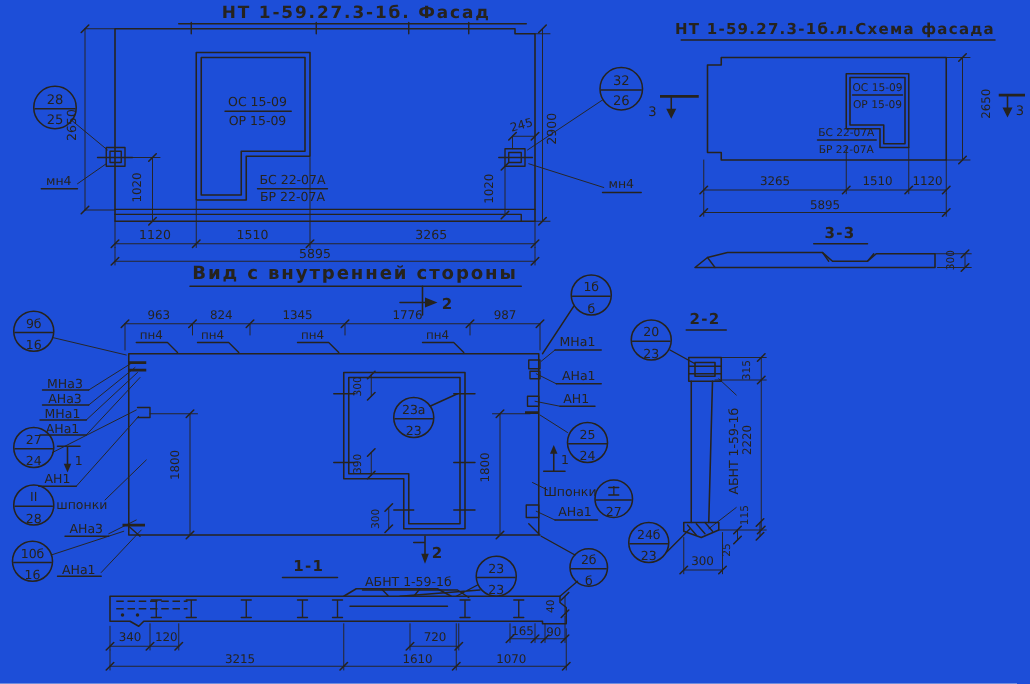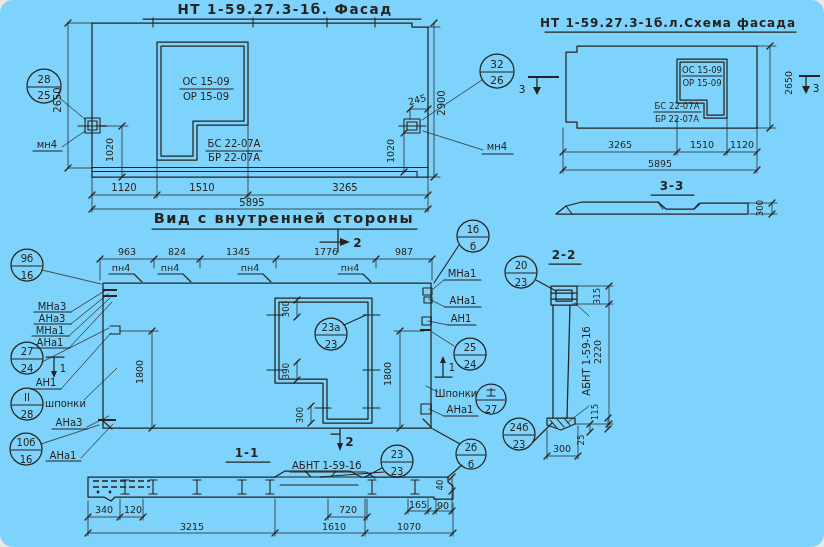--- a/index.html
+++ b/index.html
@@ -1,16 +1,16 @@
 <!DOCTYPE html>
 <html><head>
 <meta charset="utf-8">
 <style>
   html,body{margin:0;padding:0;background:#e9e7e1;}
-  .sheet{width:824px;height:547px;background:#7dd3fc;position:relative;overflow:hidden;border-radius:13px;}
+  .sheet{width:824px;height:547px;background:#1d4ed8;position:relative;overflow:hidden;}
   svg{display:block;}
   svg text{font-family:"DejaVu Sans",sans-serif;fill:#26231e;}
   .mid{text-anchor:middle;}
   .t8{font-size:8.5px;}
   .t9{font-size:9.5px;}
   .t10{font-size:10px;}
   .t11{font-size:10.5px;}
   .t12{font-size:12px;font-weight:bold;letter-spacing:1px;}
   .t14{font-size:13.5px;font-weight:bold;letter-spacing:1.5px;}
   .t15{font-size:14.5px;font-weight:bold;letter-spacing:1.5px;}

